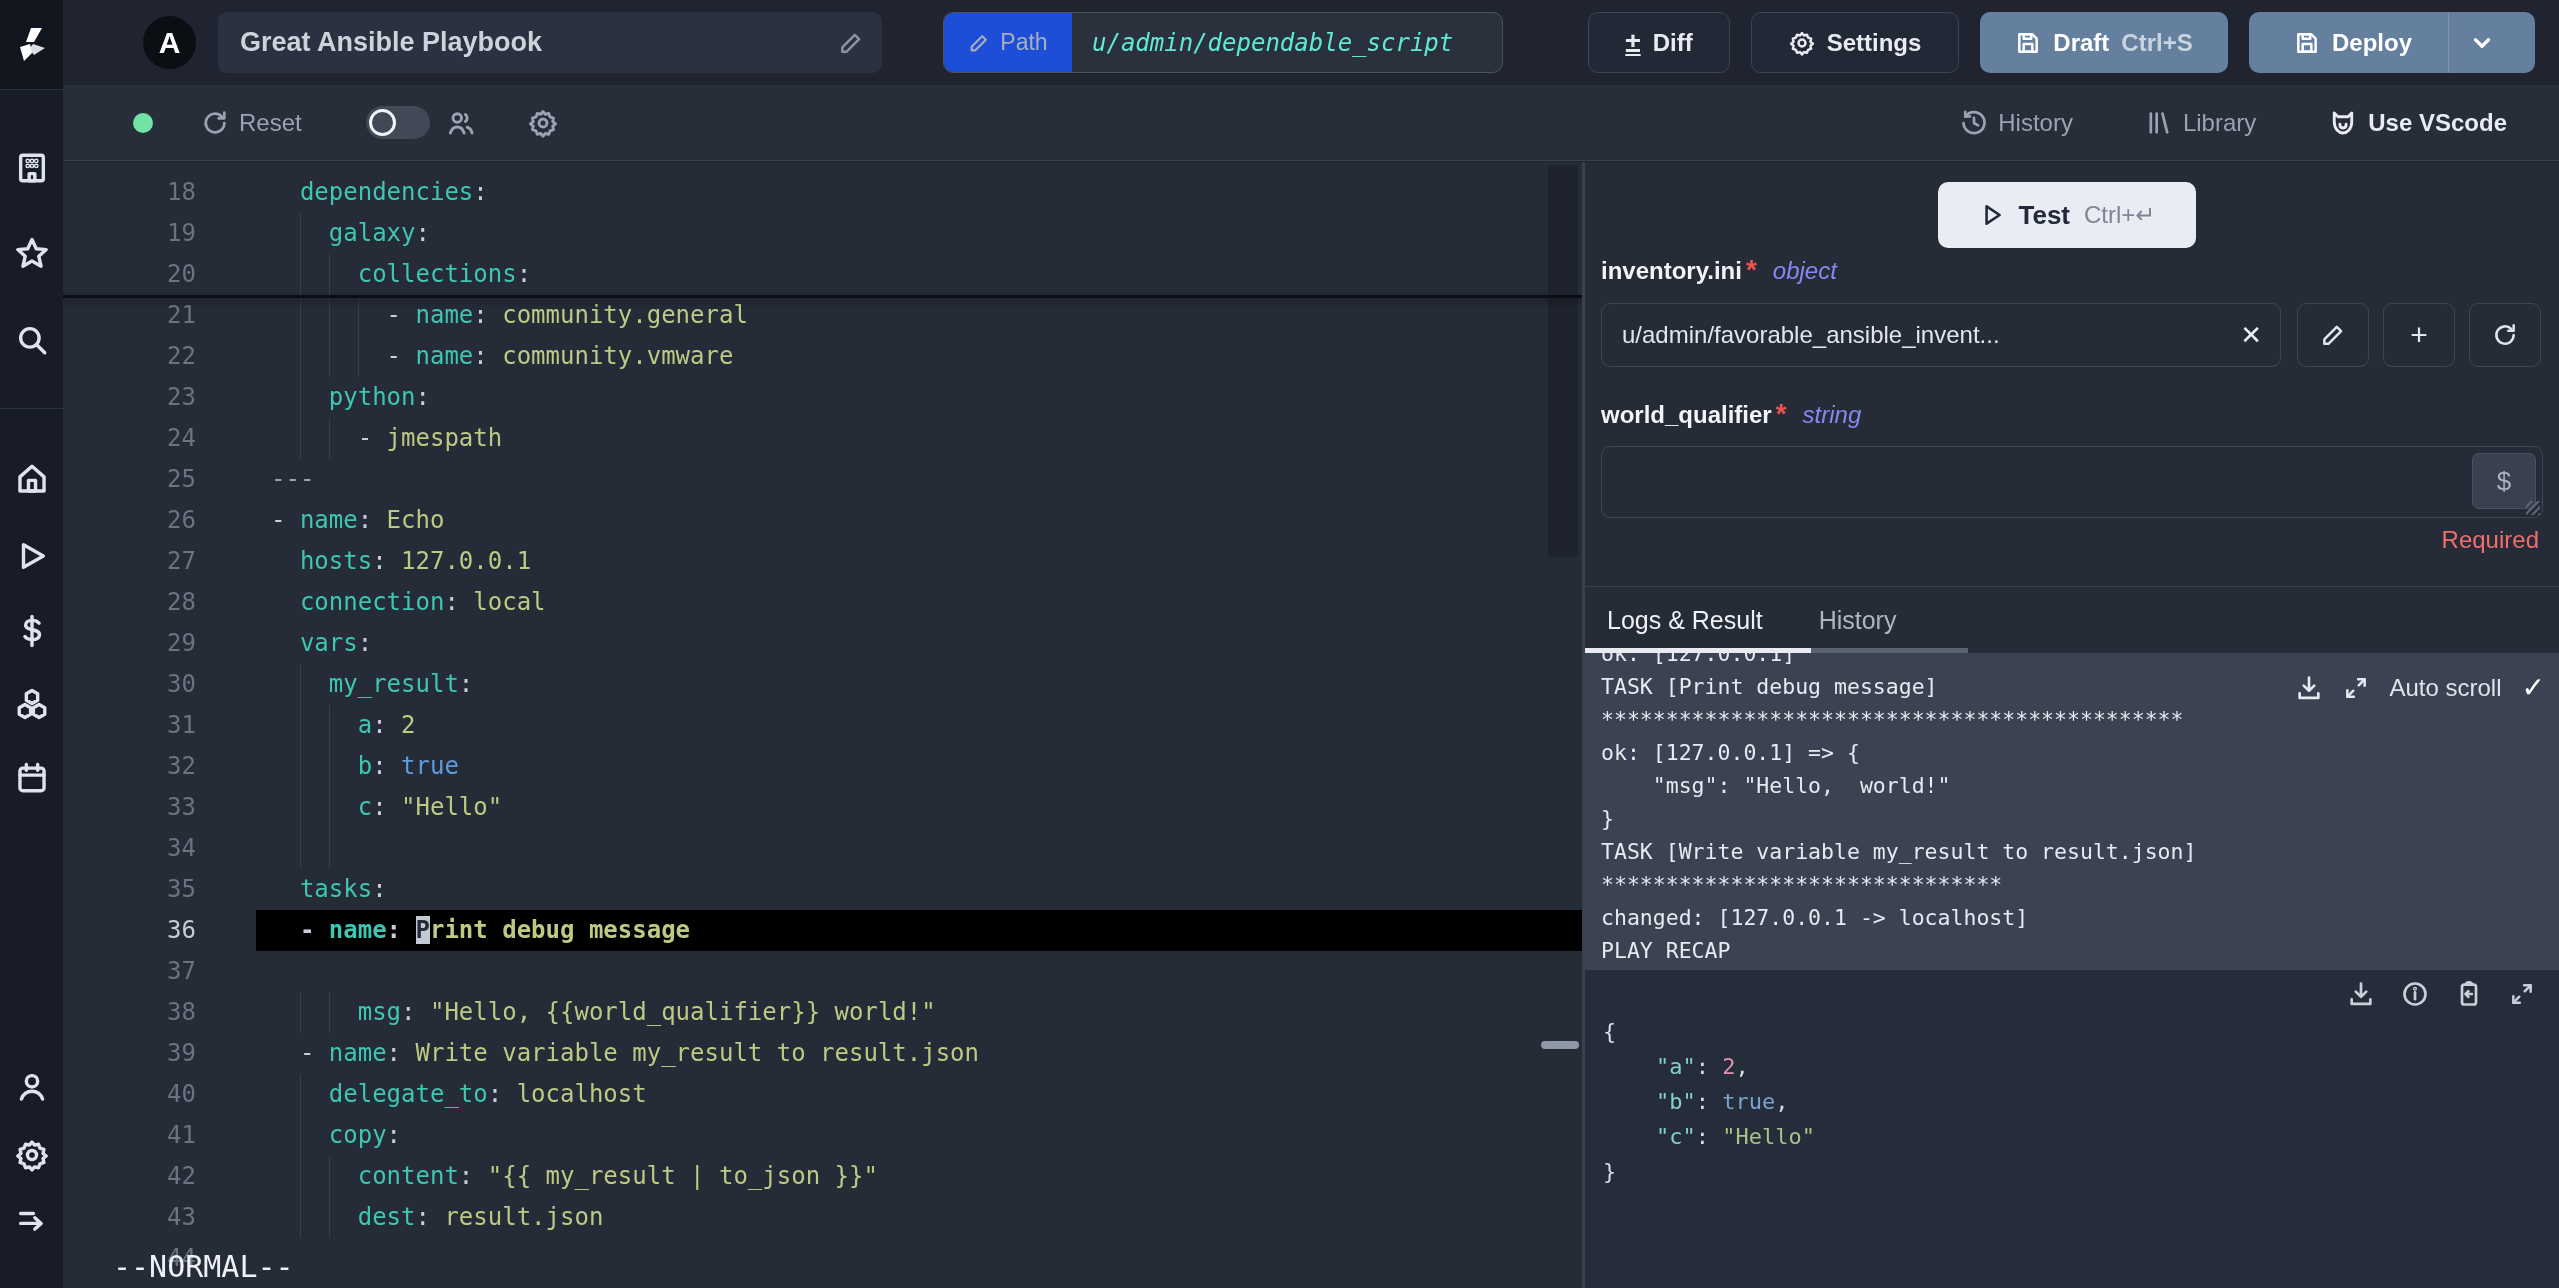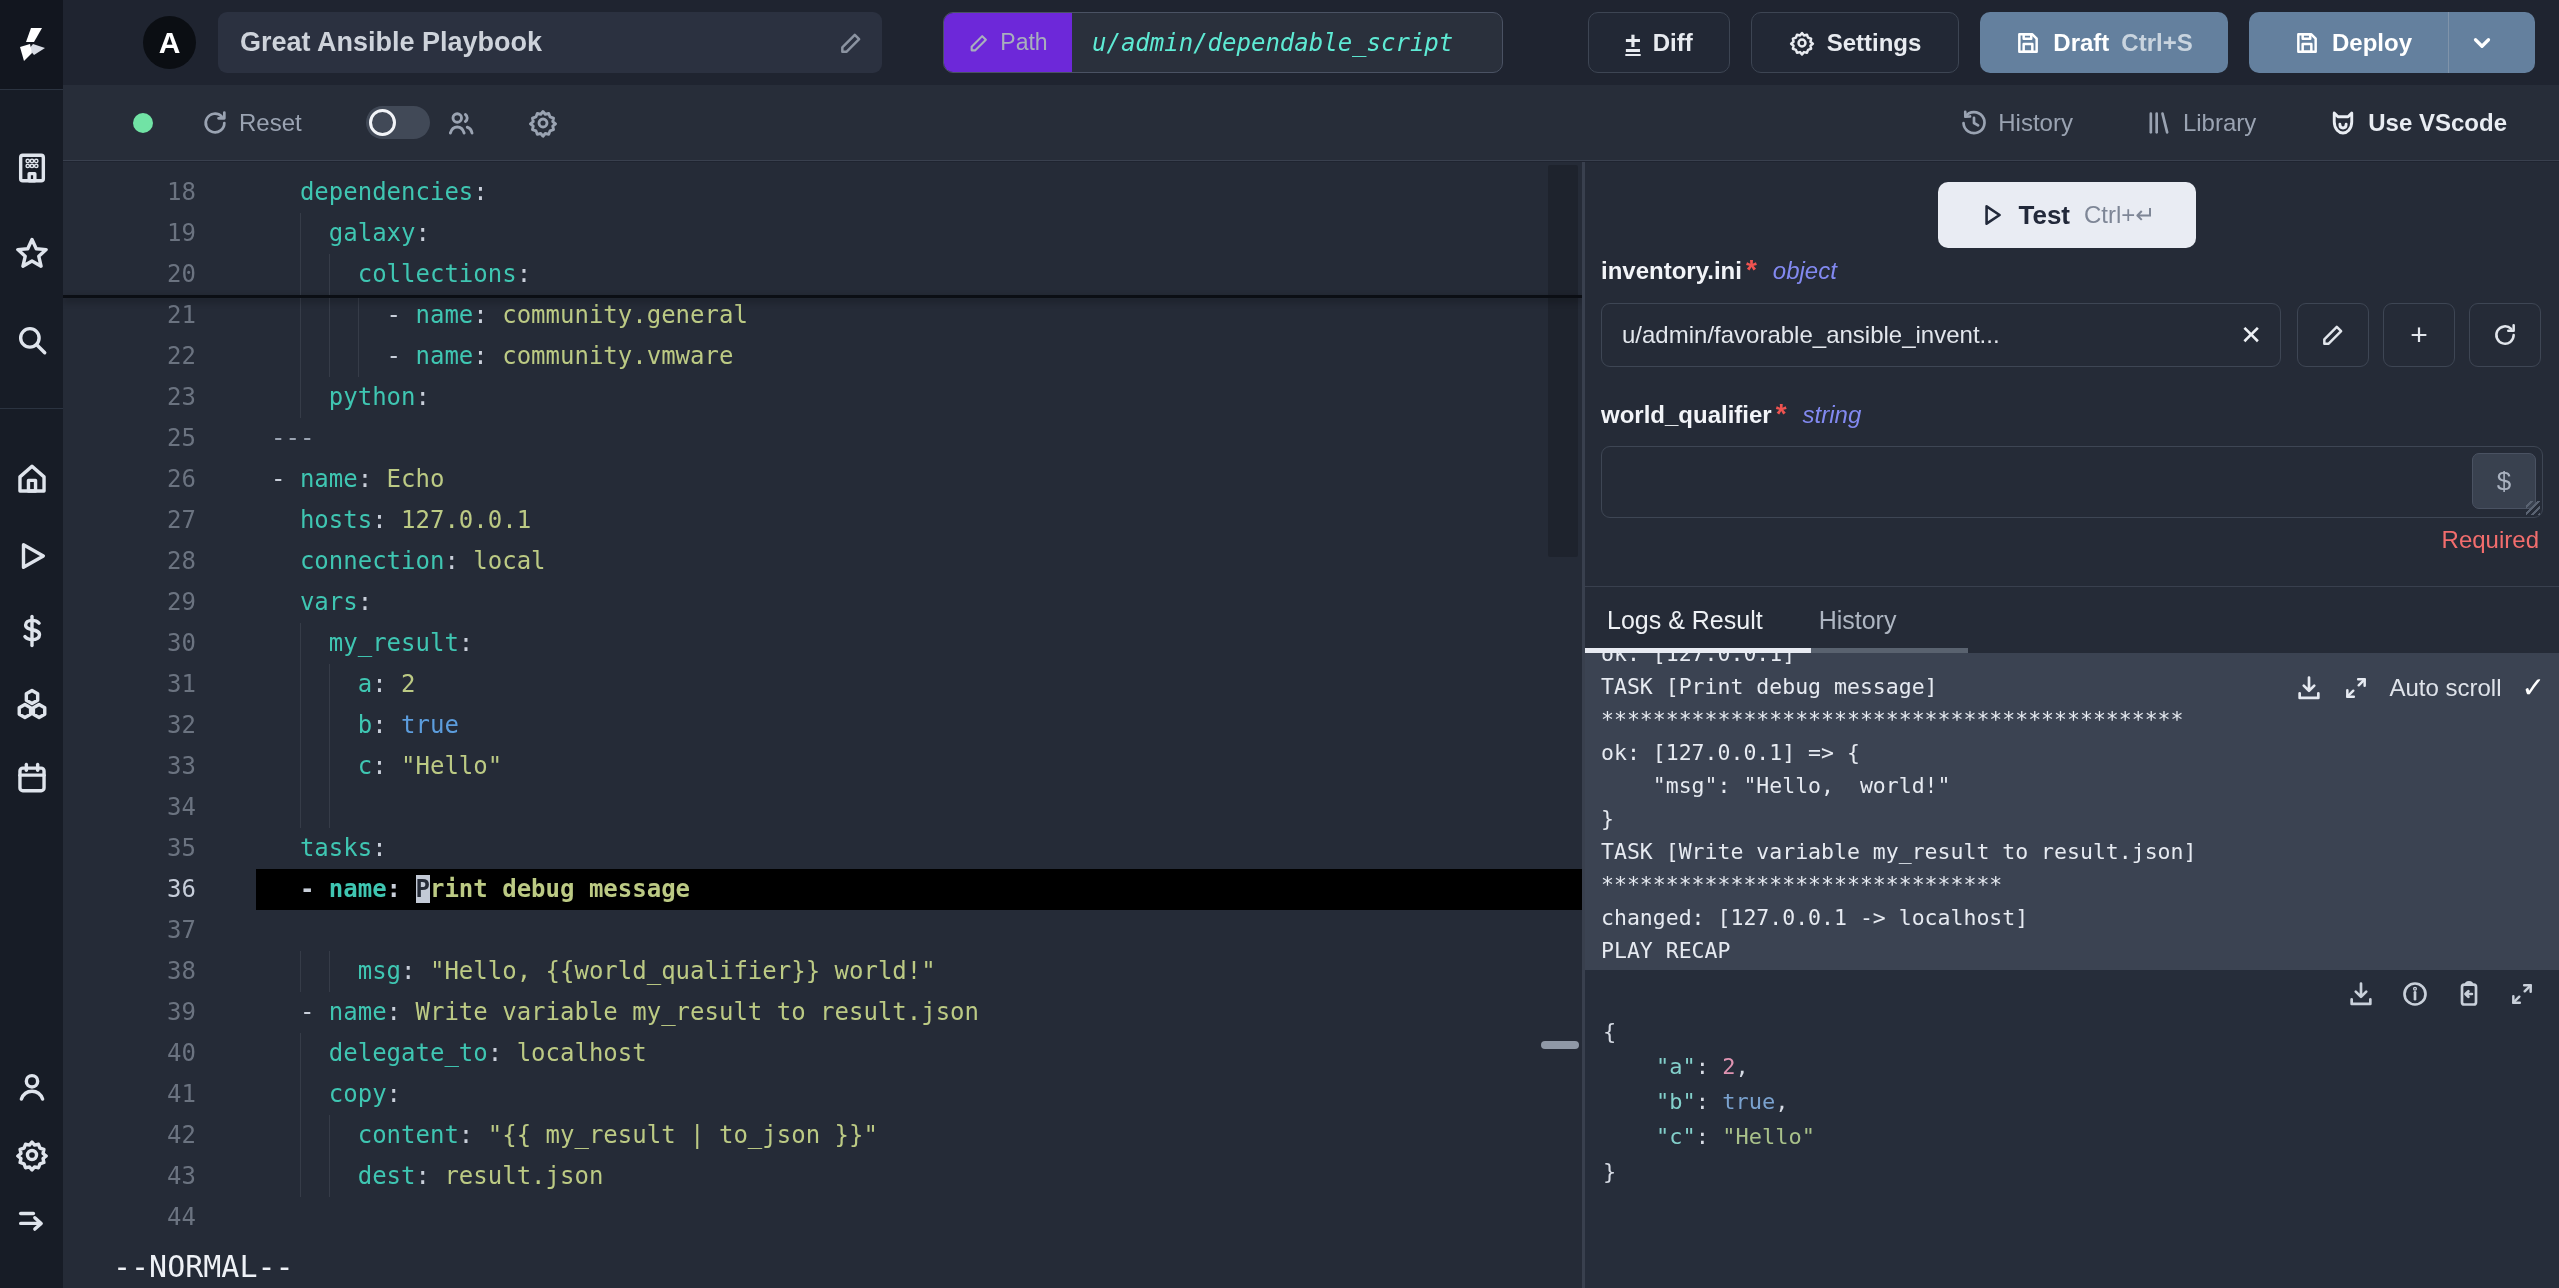--- a/index.html
+++ b/index.html
@@ -13,21 +13,21 @@
   .sb-ic { position:absolute; left:0; width:63px; height:56px; display:flex; align-items:center; justify-content:center; color:#DFE4EC; cursor:pointer; }
   .sb-div { position:absolute; left:0; width:63px; height:1px; background:#2B3340; }
   .sb-ic svg { stroke:#DFE4EC; fill:none; stroke-width:2.4; stroke-linecap:round; stroke-linejoin:round; }
 
   
   .topbar { position:absolute; left:63px; top:0; right:0; height:85px; background:#1F2430; }
   .avatar { position:absolute; left:80px; top:16px; width:53px; height:53px; border-radius:50%; background:#0B0E13; color:#FFFFFF; display:flex; align-items:center; justify-content:center; font-size:30px; font-weight:700; }
   .title-input { position:absolute; left:155px; top:12px; width:664px; height:61px; background:#2B3140; border-radius:9px; display:flex; align-items:center; padding:0 18px 0 22px; }
   .title-input .txt { color:#CED3DB; font-size:27px; font-weight:600; flex:1; }
   .pathbox { position:absolute; left:880px; top:12px; width:560px; height:61px; border:1px solid #4A5263; border-radius:10px; display:flex; overflow:hidden; background:#2A303C; }
-  .path-left { width:128px; background:#6d28d9; display:flex; align-items:center; justify-content:center; gap:10px; color:#A8AFBC; font-size:23px; }
+  .path-left { width:128px; background:#1d4ed8; display:flex; align-items:center; justify-content:center; gap:10px; color:#A8AFBC; font-size:23px; }
   .path-val { flex:1; display:flex; align-items:center; padding-left:20px; color:#5eead4; font-size:24px;font-style:italic; }
   .tb-btn { position:absolute; top:12px; height:61px; border:1px solid #3D4553; border-radius:10px; background:#222835; color:#E8EBF0; display:flex; align-items:center; justify-content:center; gap:12px; font-size:24px; font-weight:600; cursor:pointer; }
   .tb-btn.filled { background:#64809E; border:none; color:#FFFFFF; }
   .shortcut { color:#C9D4DF; font-weight:700; }
   .deploy-split { display:flex; align-items:stretch; padding:0 !important; }
   .deploy-main { display:flex; align-items:center; gap:12px; padding:0 24px; }
   .deploy-caret { width:66px; display:flex; align-items:center; justify-content:center; border-left:1px solid #8094AA; cursor:pointer; }
   .icon-svg { stroke:currentColor; fill:none; stroke-width:2.3; stroke-linecap:round; stroke-linejoin:round; }
 
   
@@ -293,20 +293,21 @@
 </div>
 
 <div class="editor">
   <div class="code-lines" id="code-lines">
       <div class="cl"><span class="ln">18</span><span class="lc"><span class="s-p">  </span><span class="s-k">dependencies</span><span class="s-p">:</span></span></div>
       <div class="cl"><span class="ln">19</span><span class="lc"><span class="guide" style="left: calc(2ch + 15px);"></span><span class="s-p">    </span><span class="s-k">galaxy</span><span class="s-p">:</span></span></div>
       <div class="cl"><span class="ln">20</span><span class="lc"><span class="guide" style="left: calc(2ch + 15px);"></span><span class="guide" style="left: calc(4ch + 15px);"></span><span class="s-p">      </span><span class="s-k">collections</span><span class="s-p">:</span></span></div>
       <div class="cl"><span class="ln">21</span><span class="lc"><span class="guide" style="left: calc(2ch + 15px);"></span><span class="guide" style="left: calc(4ch + 15px);"></span><span class="guide" style="left: calc(6ch + 15px);"></span><span class="s-p">        - </span><span class="s-k">name</span><span class="s-p">:</span><span class="s-v"> community.general</span></span></div>
       <div class="cl"><span class="ln">22</span><span class="lc"><span class="guide" style="left: calc(2ch + 15px);"></span><span class="guide" style="left: calc(4ch + 15px);"></span><span class="guide" style="left: calc(6ch + 15px);"></span><span class="s-p">        - </span><span class="s-k">name</span><span class="s-p">:</span><span class="s-v"> community.vmware</span></span></div>
       <div class="cl"><span class="ln">23</span><span class="lc"><span class="guide" style="left: calc(2ch + 15px);"></span><span class="s-p">    </span><span class="s-k">python</span><span class="s-p">:</span></span></div>
+      <div class="cl"><span class="ln">24</span><span class="lc"><span class="guide" style="left: calc(2ch + 15px);"></span><span class="guide" style="left: calc(4ch + 15px);"></span><span class="s-p">      - </span><span class="s-v">jmespath</span></span></div>
       <div class="cl"><span class="ln">25</span><span class="lc"><span class="s-d">---</span></span></div>
       <div class="cl"><span class="ln">26</span><span class="lc"><span class="s-p">- </span><span class="s-k">name</span><span class="s-p">:</span><span class="s-v"> Echo</span></span></div>
       <div class="cl"><span class="ln">27</span><span class="lc"><span class="s-p">  </span><span class="s-k">hosts</span><span class="s-p">:</span><span class="s-v"> 127.0.0.1</span></span></div>
       <div class="cl"><span class="ln">28</span><span class="lc"><span class="s-p">  </span><span class="s-k">connection</span><span class="s-p">:</span><span class="s-v"> local</span></span></div>
       <div class="cl"><span class="ln">29</span><span class="lc"><span class="s-p">  </span><span class="s-k">vars</span><span class="s-p">:</span></span></div>
       <div class="cl"><span class="ln">30</span><span class="lc"><span class="guide" style="left: calc(2ch + 15px);"></span><span class="s-p">    </span><span class="s-k">my_result</span><span class="s-p">:</span></span></div>
       <div class="cl"><span class="ln">31</span><span class="lc"><span class="guide" style="left: calc(2ch + 15px);"></span><span class="guide" style="left: calc(4ch + 15px);"></span><span class="s-p">      </span><span class="s-k">a</span><span class="s-p">:</span><span class="s-v"> 2</span></span></div>
       <div class="cl"><span class="ln">32</span><span class="lc"><span class="guide" style="left: calc(2ch + 15px);"></span><span class="guide" style="left: calc(4ch + 15px);"></span><span class="s-p">      </span><span class="s-k">b</span><span class="s-p">:</span><span class="s-p"> </span><span class="s-b">true</span></span></div>
       <div class="cl"><span class="ln">33</span><span class="lc"><span class="guide" style="left: calc(2ch + 15px);"></span><span class="guide" style="left: calc(4ch + 15px);"></span><span class="s-p">      </span><span class="s-k">c</span><span class="s-p">:</span><span class="s-v"> "Hello"</span></span></div>
       <div class="cl"><span class="ln">34</span><span class="lc"><span class="guide" style="left: calc(2ch + 15px);"></span><span class="guide" style="left: calc(4ch + 15px);"></span></span></div>

